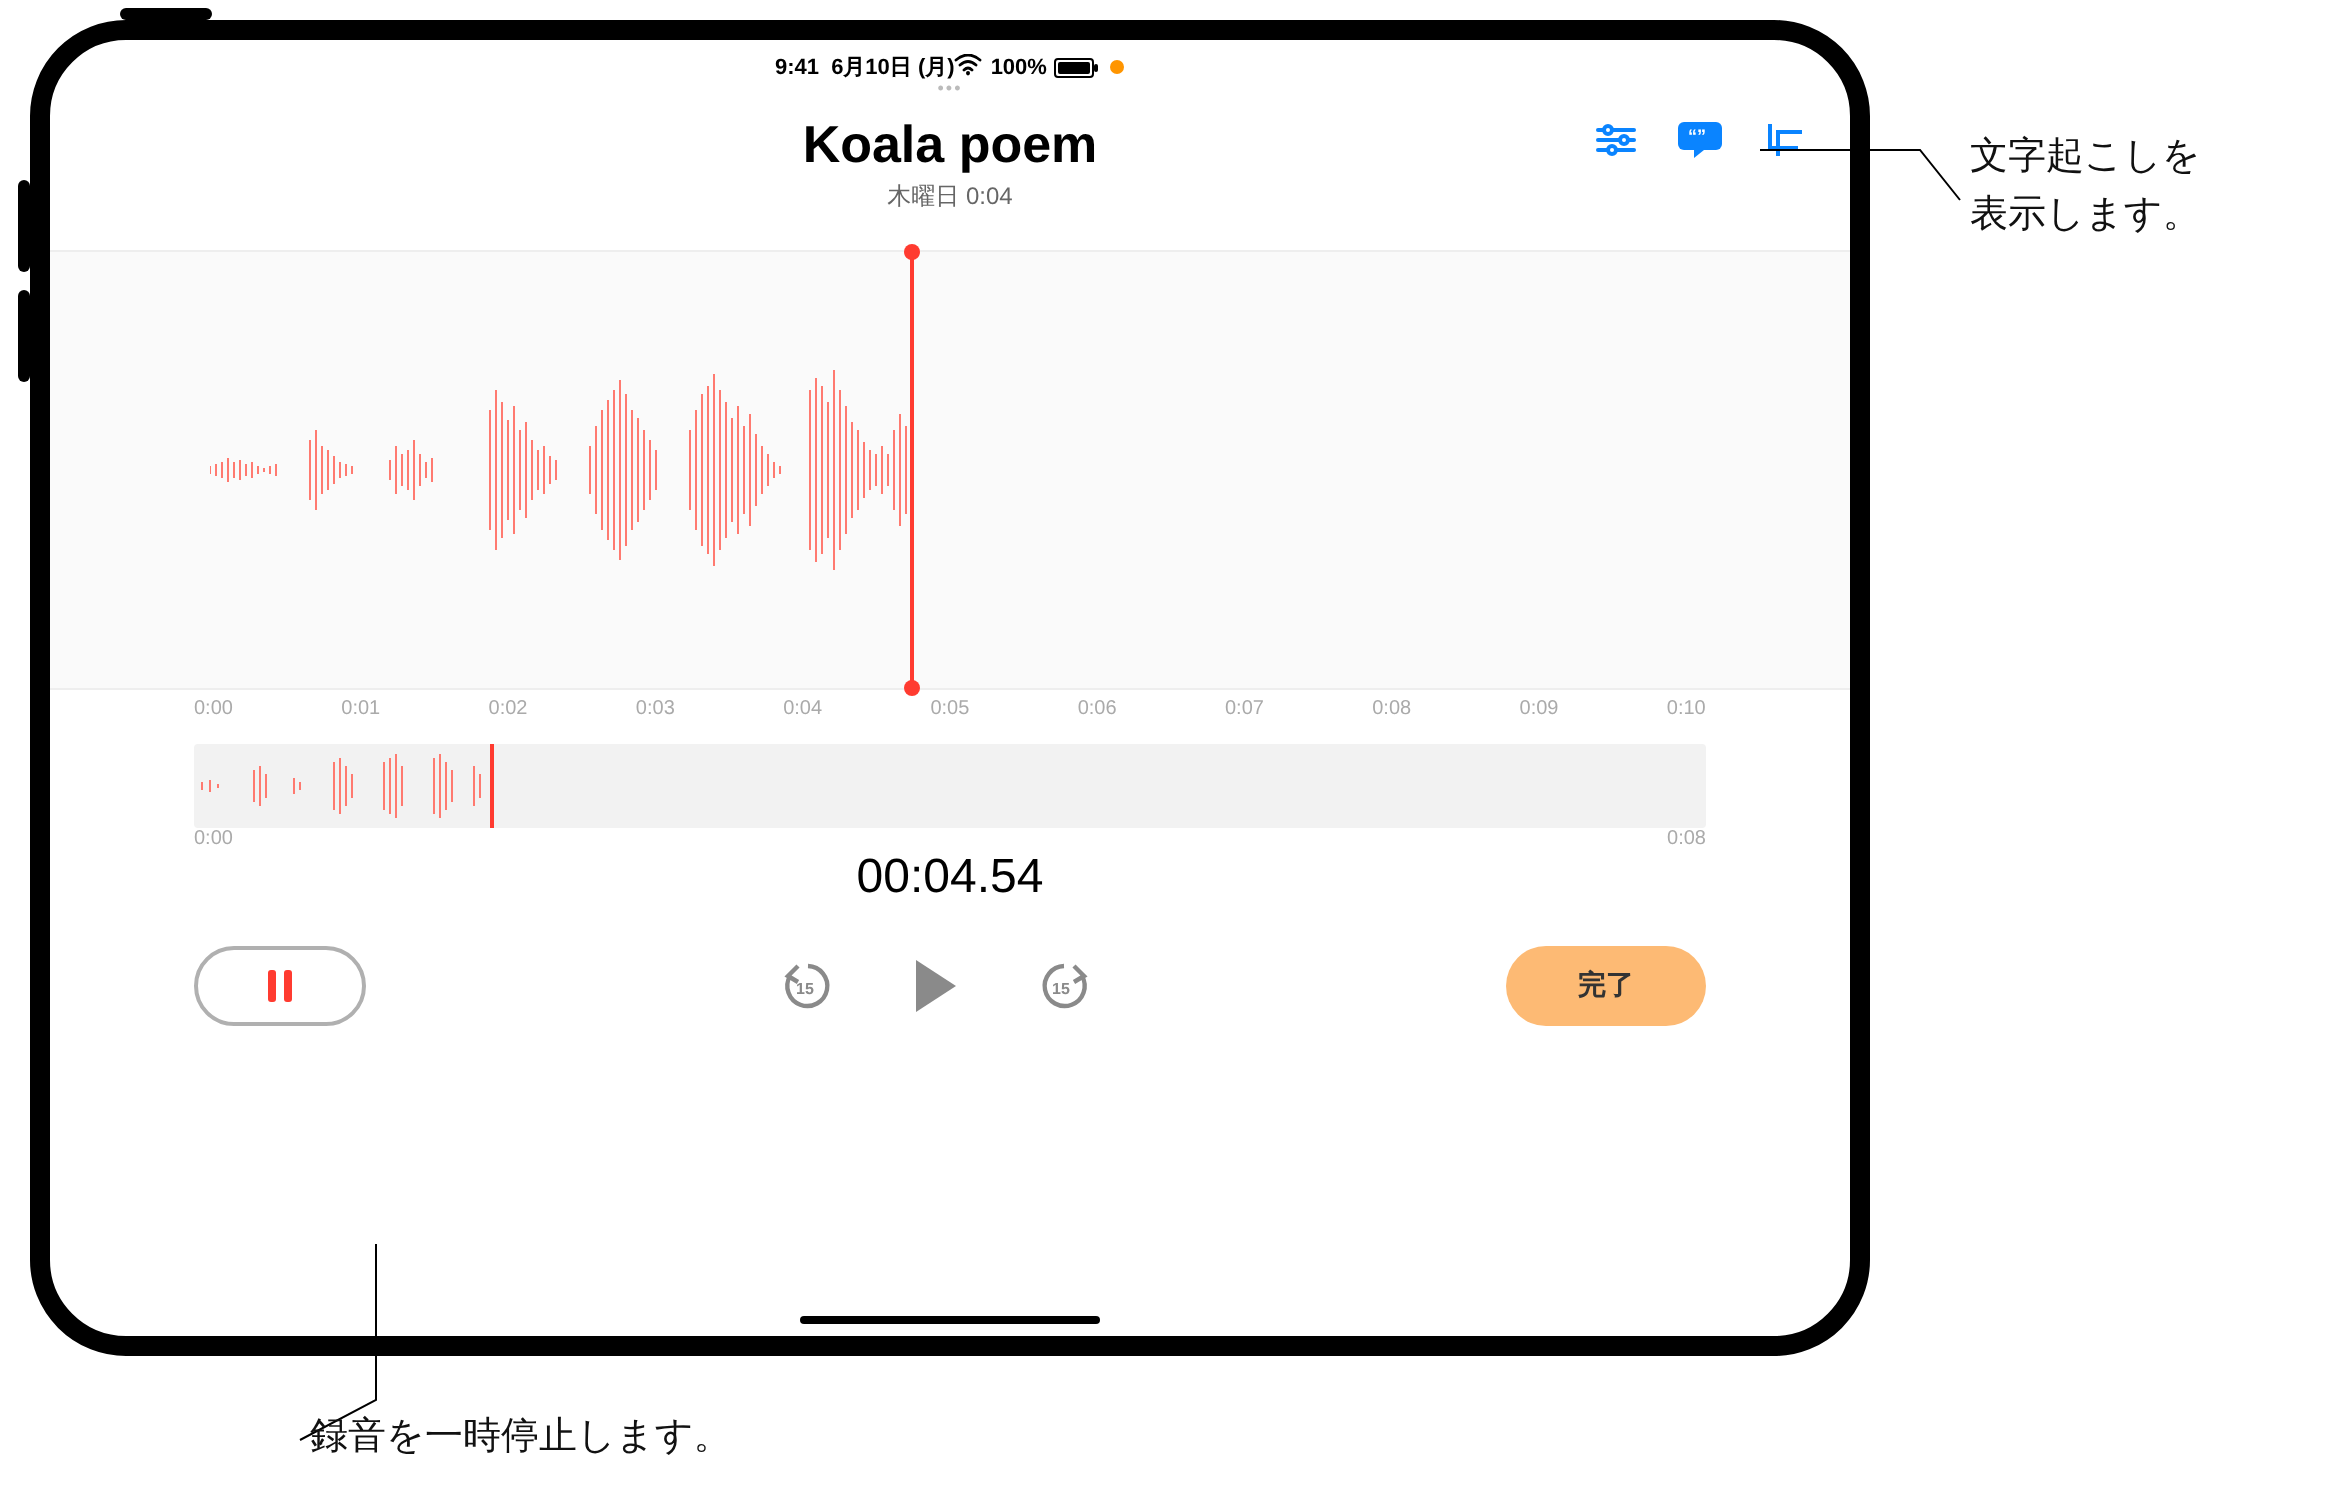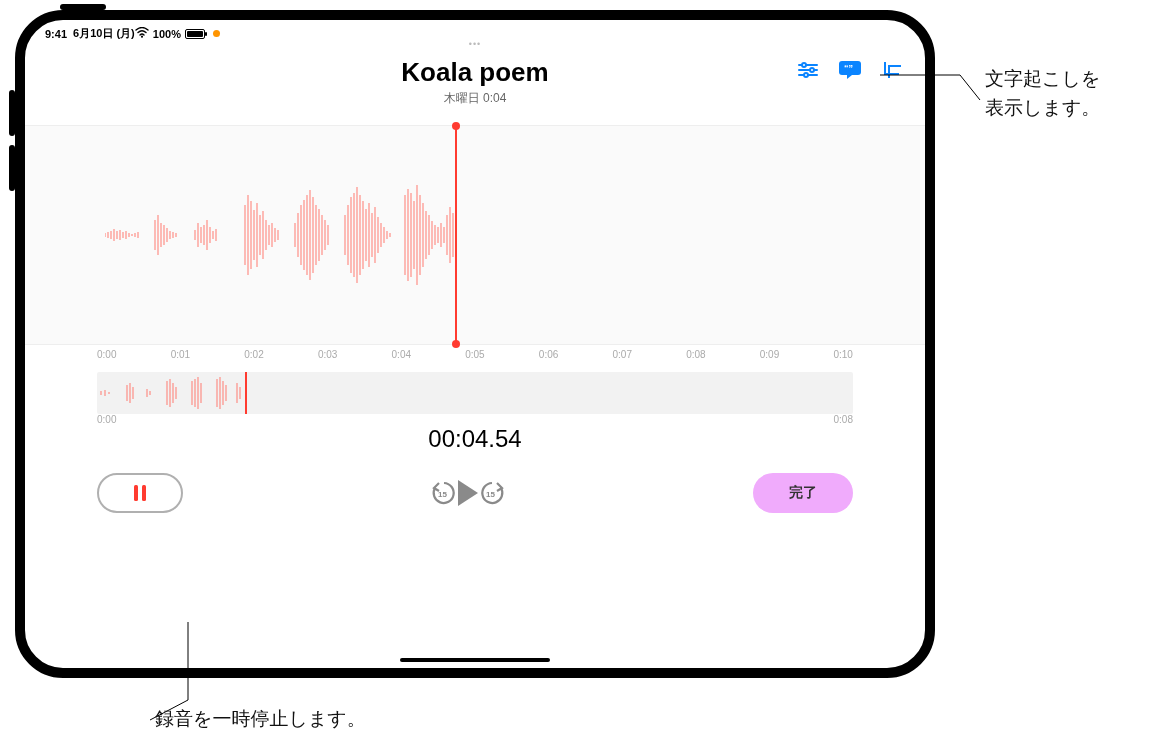--- a/index.html
+++ b/index.html
@@ -34,21 +34,21 @@
     background: #000; border-radius: 3px;
   }
   .side-button-top {
     position: absolute;
     left: 60px; top: 4px;
     width: 46px; height: 6px;
     background:#000; border-radius:3px;
   }
   .status-bar {
     display: flex;
-    justify-content: flex-start;
+    justify-content: center;
     align-items: center;
     padding: 6px 20px 0 20px;
     font-size: 11px;
     font-weight: 600;
     color: #000;
   }
   .status-left { display: flex; gap: 6px; align-items:center; }
   .status-right { display: flex; gap: 4px; align-items:center; }
   .dots-grab { text-align:center; color:#bbb; font-size:9px; letter-spacing:1px; margin-top:-2px;}
   .toolbar {
@@ -96,27 +96,27 @@
     align-items:center;
     justify-content:space-between;
     padding: 20px 72px 0 72px;
   }
   .pause-btn{
     width:86px; height:40px; border:2px solid #b0b0b0; border-radius:22px;
     display:flex; align-items:center; justify-content:center; cursor:pointer; background:#fff;
   }
   .pause-bars{ display:flex; gap:4px;}
   .pause-bars span{ width:4px; height:16px; background:#ff3b30; border-radius:1.5px;}
-  .center-transport{ display:flex; align-items:center; color:#8a8a8a;}
+  .center-transport{ display:flex; align-items:center; gap:40px; color:#8a8a8a;}
   .skip{ width:28px; height:28px; position:relative;}
   .play-triangle{
     width:0;height:0;border-left:20px solid #8a8a8a;border-top:13px solid transparent;border-bottom:13px solid transparent;
   }
   .done-btn{
-    width:100px; height:40px; border-radius:20px; background:#f0abfc; color:#333;
+    width:100px; height:40px; border-radius:20px; background:#fdba74; color:#333;
     display:flex; align-items:center; justify-content:center; font-size:14px; font-weight:600; cursor:pointer;
   }
   .home-indicator{
     position:absolute; bottom:6px; left:50%; transform:translateX(-50%);
     width:150px; height:4px; background:#000; border-radius:3px;
   }
   
   .callout { position:absolute; font-size:19px; color:#111; line-height:1.5;}
   .callout-line { stroke:#000; stroke-width:1; fill:none;}
   .orange-dot{ width:7px;height:7px;background:#ff9500;border-radius:50%; display:inline-block; margin-left:4px;}

